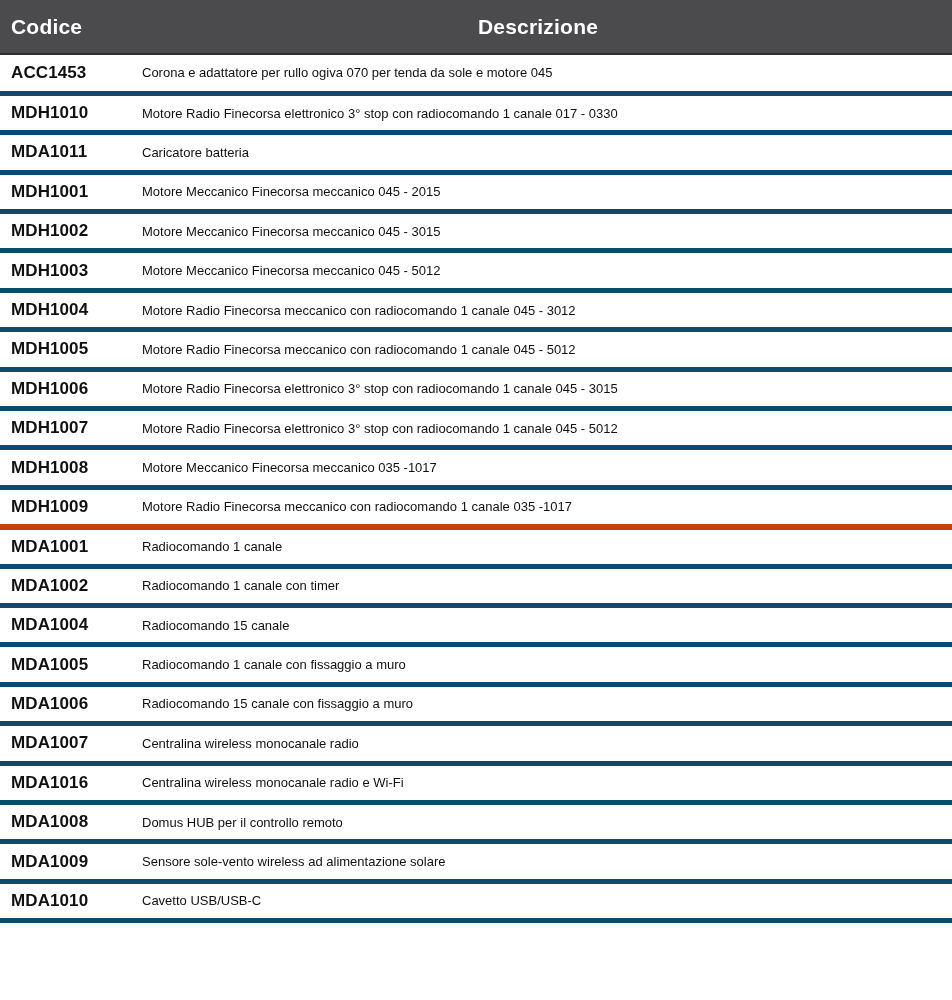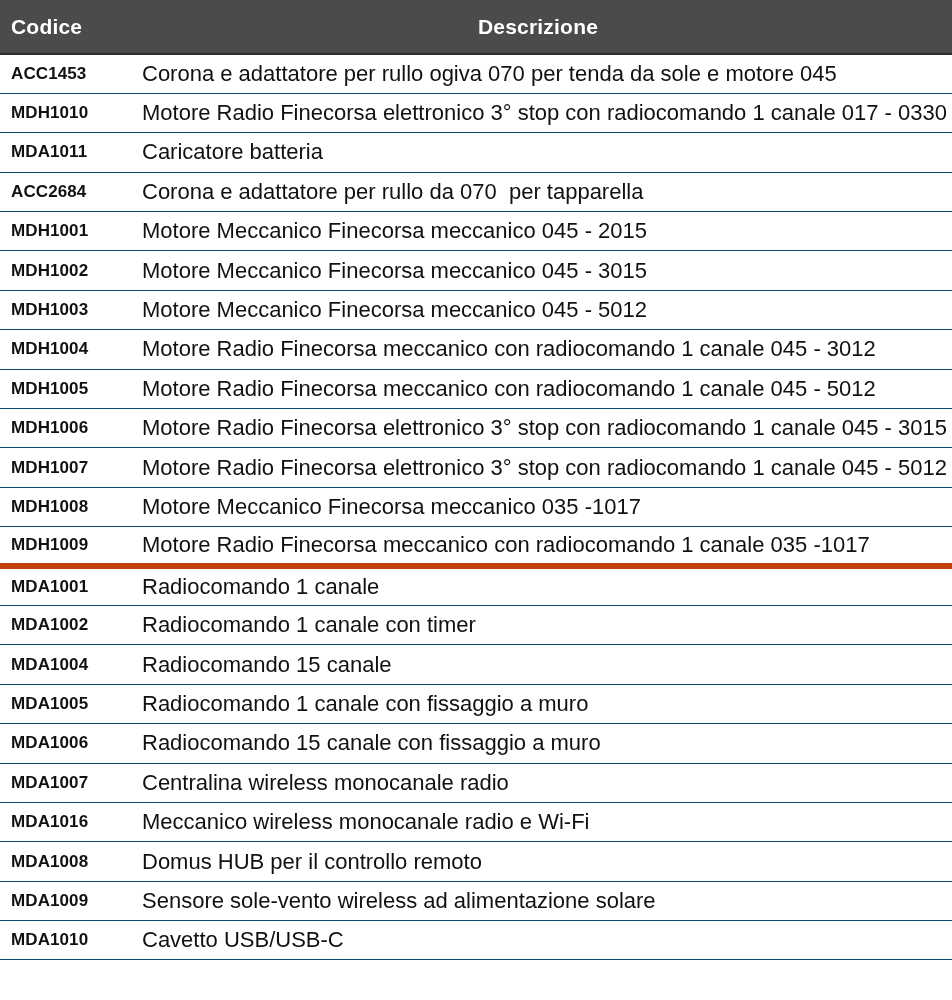--- a/index.html
+++ b/index.html
@@ -51,39 +51,39 @@
 
   
   .data-row {
     height: 39.4px;
     background: #ffffff;
   }
   .data-row td {
     padding: 0;
     margin: 0;
     vertical-align: middle;
-    border-bottom: 1px solid #0c4a6e;
+    border-bottom: 5px solid #0c4a6e;
     color: #111111;
   }
   .data-row.group-end td {
     border-bottom: 6px solid #c2410c;
   }
   td.cell-code {
     width: 142px;
     padding-left: 11px;
     box-sizing: border-box;
     font-size: 17px;
     font-weight: bold;
     letter-spacing: 0.1px;
     white-space: nowrap;
   }
   td.cell-desc {
     padding-left: 0px;
     box-sizing: border-box;
-    font-size: 22px;
+    font-size: 13px;
     font-weight: normal;
     white-space: pre;
     overflow: hidden;
   }
 </style>
 </head>
 <body>
 
 <table class="product-table">
   <thead>
@@ -97,24 +97,20 @@
         <td class="cell-code">ACC1453</td>
         <td class="cell-desc">Corona e adattatore per rullo ogiva 070 per tenda da sole e motore 045</td>
       </tr>
       <tr class="data-row">
         <td class="cell-code">MDH1010</td>
         <td class="cell-desc">Motore Radio Finecorsa elettronico 3° stop con radiocomando 1 canale 017 - 0330</td>
       </tr>
       <tr class="data-row">
         <td class="cell-code">MDA1011</td>
         <td class="cell-desc">Caricatore batteria</td>
-      </tr>
-      <tr class="data-row">
-        <td class="cell-code">ACC2684</td>
-        <td class="cell-desc">Corona e adattatore per rullo da 070  per tapparella</td>
       </tr>
       <tr class="data-row">
         <td class="cell-code">MDH1001</td>
         <td class="cell-desc">Motore Meccanico Finecorsa meccanico 045 - 2015</td>
       </tr>
       <tr class="data-row">
         <td class="cell-code">MDH1002</td>
         <td class="cell-desc">Motore Meccanico Finecorsa meccanico 045 - 3015</td>
       </tr>
       <tr class="data-row">
@@ -164,21 +160,21 @@
       <tr class="data-row">
         <td class="cell-code">MDA1006</td>
         <td class="cell-desc">Radiocomando 15 canale con fissaggio a muro</td>
       </tr>
       <tr class="data-row">
         <td class="cell-code">MDA1007</td>
         <td class="cell-desc">Centralina wireless monocanale radio</td>
       </tr>
       <tr class="data-row">
         <td class="cell-code">MDA1016</td>
-        <td class="cell-desc">Meccanico wireless monocanale radio e Wi-Fi</td>
+        <td class="cell-desc">Centralina wireless monocanale radio e Wi-Fi</td>
       </tr>
       <tr class="data-row">
         <td class="cell-code">MDA1008</td>
         <td class="cell-desc">Domus HUB per il controllo remoto</td>
       </tr>
       <tr class="data-row">
         <td class="cell-code">MDA1009</td>
         <td class="cell-desc">Sensore sole-vento wireless ad alimentazione solare</td>
       </tr>
       <tr class="data-row">

